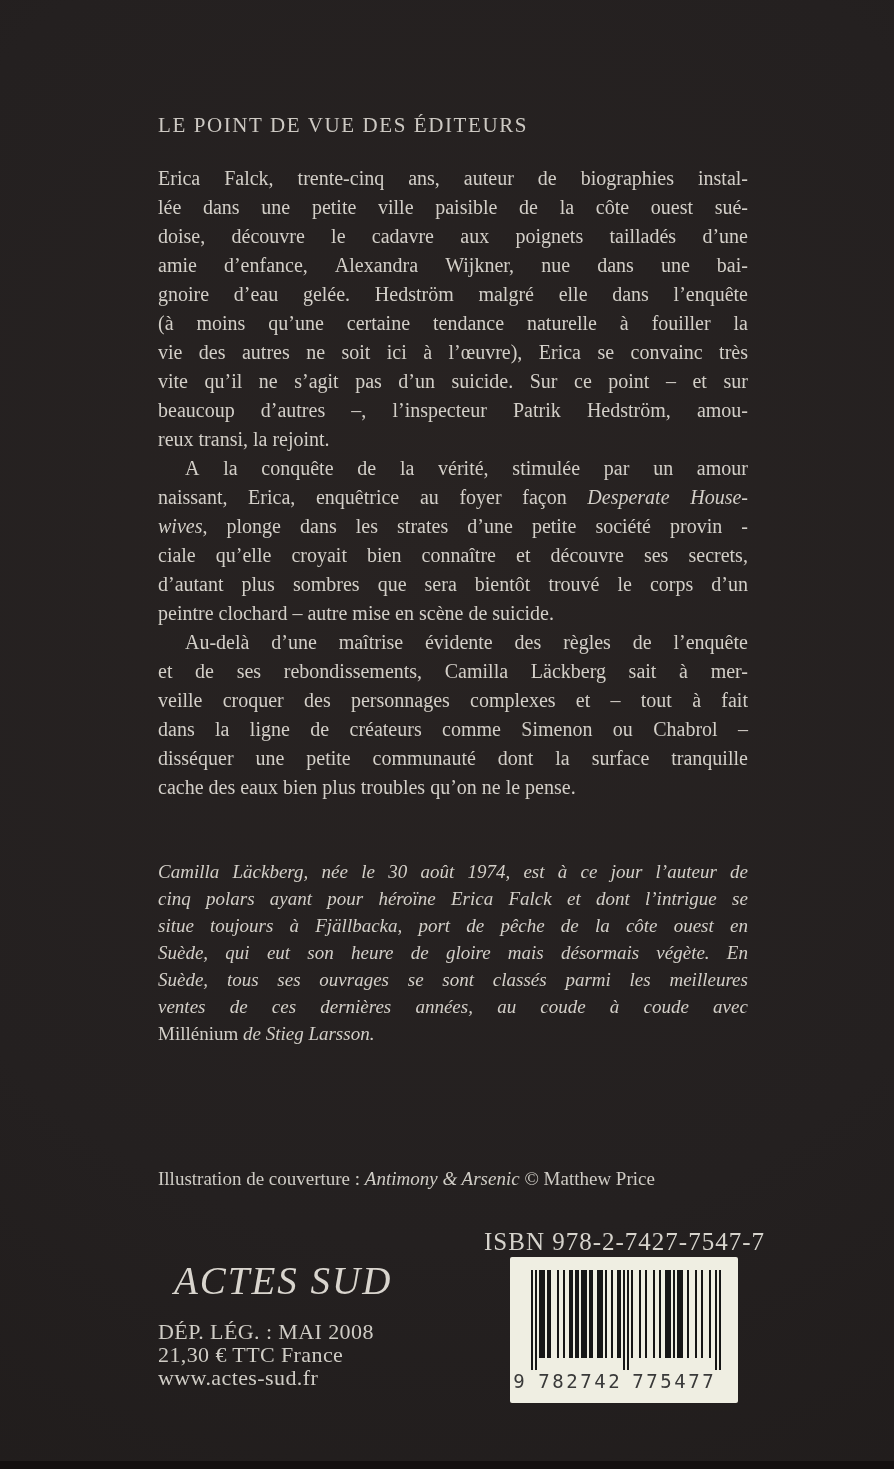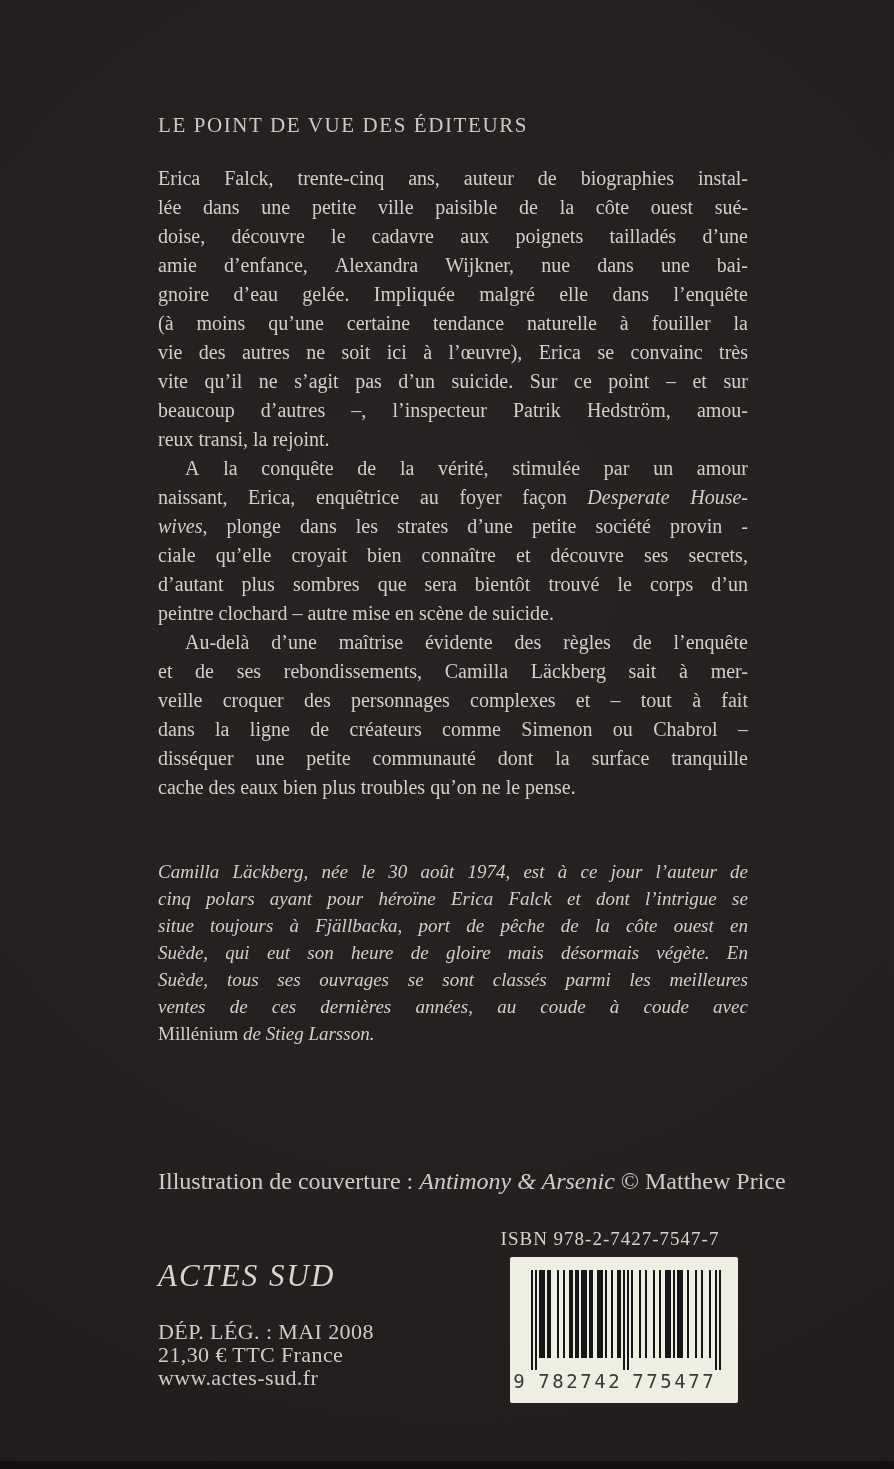--- a/index.html
+++ b/index.html
@@ -15,33 +15,33 @@
   }
   .text-col{position:absolute;left:158px;top:164px;width:590px;font-size:20px;line-height:29px;}
   .bio-col{position:absolute;left:158px;top:858px;width:590px;font-size:19px;line-height:27px;font-style:italic;}
   .para{margin:0;}
   .line{height:inherit;}
   .line.just{display:flex;justify-content:space-between;flex-wrap:nowrap;align-items:baseline;}
   .line.indent{padding-left:27px;}
   .tok{white-space:pre;}
   .it{font-style:italic;margin-top:8px;}
   .rm{font-style:normal;}
-  .credit{position:absolute;left:158px;top:1168px;font-size:24px;color:#cfccc5;white-space:nowrap;}
+  .credit{position:absolute;left:158px;top:1168px;font-size:19px;color:#cfccc5;white-space:nowrap;}
   .isbn{
-    position:absolute;left:455px;top:1228px;width:310px;text-align:center;
-    font-size:19px;letter-spacing:1px;color:#d6d3cc;white-space:nowrap;
+    position:absolute;left:455px;top:1228px;width:310px;text-align:right;
+    font-size:25px;letter-spacing:1px;color:#d6d3cc;white-space:nowrap;
   }
   .barcode-box{
     position:absolute;left:510px;top:1257px;width:228px;height:146px;
     background:#efeee2;border-radius:2px;box-sizing:border-box;padding-top:9px;
     display:flex;justify-content:center;
   }
   .logo{
-    position:absolute;left:158px;top:1258px;
-    font-size:31px;font-style:italic;letter-spacing:2px;color:#d9d5ce;white-space:nowrap;
+    position:absolute;left:174px;top:1258px;
+    font-size:39px;font-style:italic;letter-spacing:2px;color:#d9d5ce;white-space:nowrap;
   }
   .pub-lines{
     position:absolute;left:158px;top:1320px;
     font-size:22px;line-height:23px;letter-spacing:0.4px;color:#cfccc5;
   }
   .bottom-edge{position:absolute;left:0;bottom:0;width:894px;height:8px;background:#141010;}
 </style>
 </head>
 <body>
 
@@ -91,21 +91,21 @@
           <span class="tok"><span>Wijkner,</span></span>
           <span class="tok"><span>nue</span></span>
           <span class="tok"><span>dans</span></span>
           <span class="tok"><span>une</span></span>
           <span class="tok"><span>bai-</span></span>
         </div>
         <div class="line just">
           <span class="tok"><span>gnoire</span></span>
           <span class="tok"><span>d’eau</span></span>
           <span class="tok"><span>gelée.</span></span>
-          <span class="tok"><span>Impliquée</span></span>
+          <span class="tok"><span>Hedström</span></span>
           <span class="tok"><span>malgré</span></span>
           <span class="tok"><span>elle</span></span>
           <span class="tok"><span>dans</span></span>
           <span class="tok"><span>l’enquête</span></span>
         </div>
         <div class="line just">
           <span class="tok"><span>(à</span></span>
           <span class="tok"><span>moins</span></span>
           <span class="tok"><span>qu’une</span></span>
           <span class="tok"><span>certaine</span></span>

